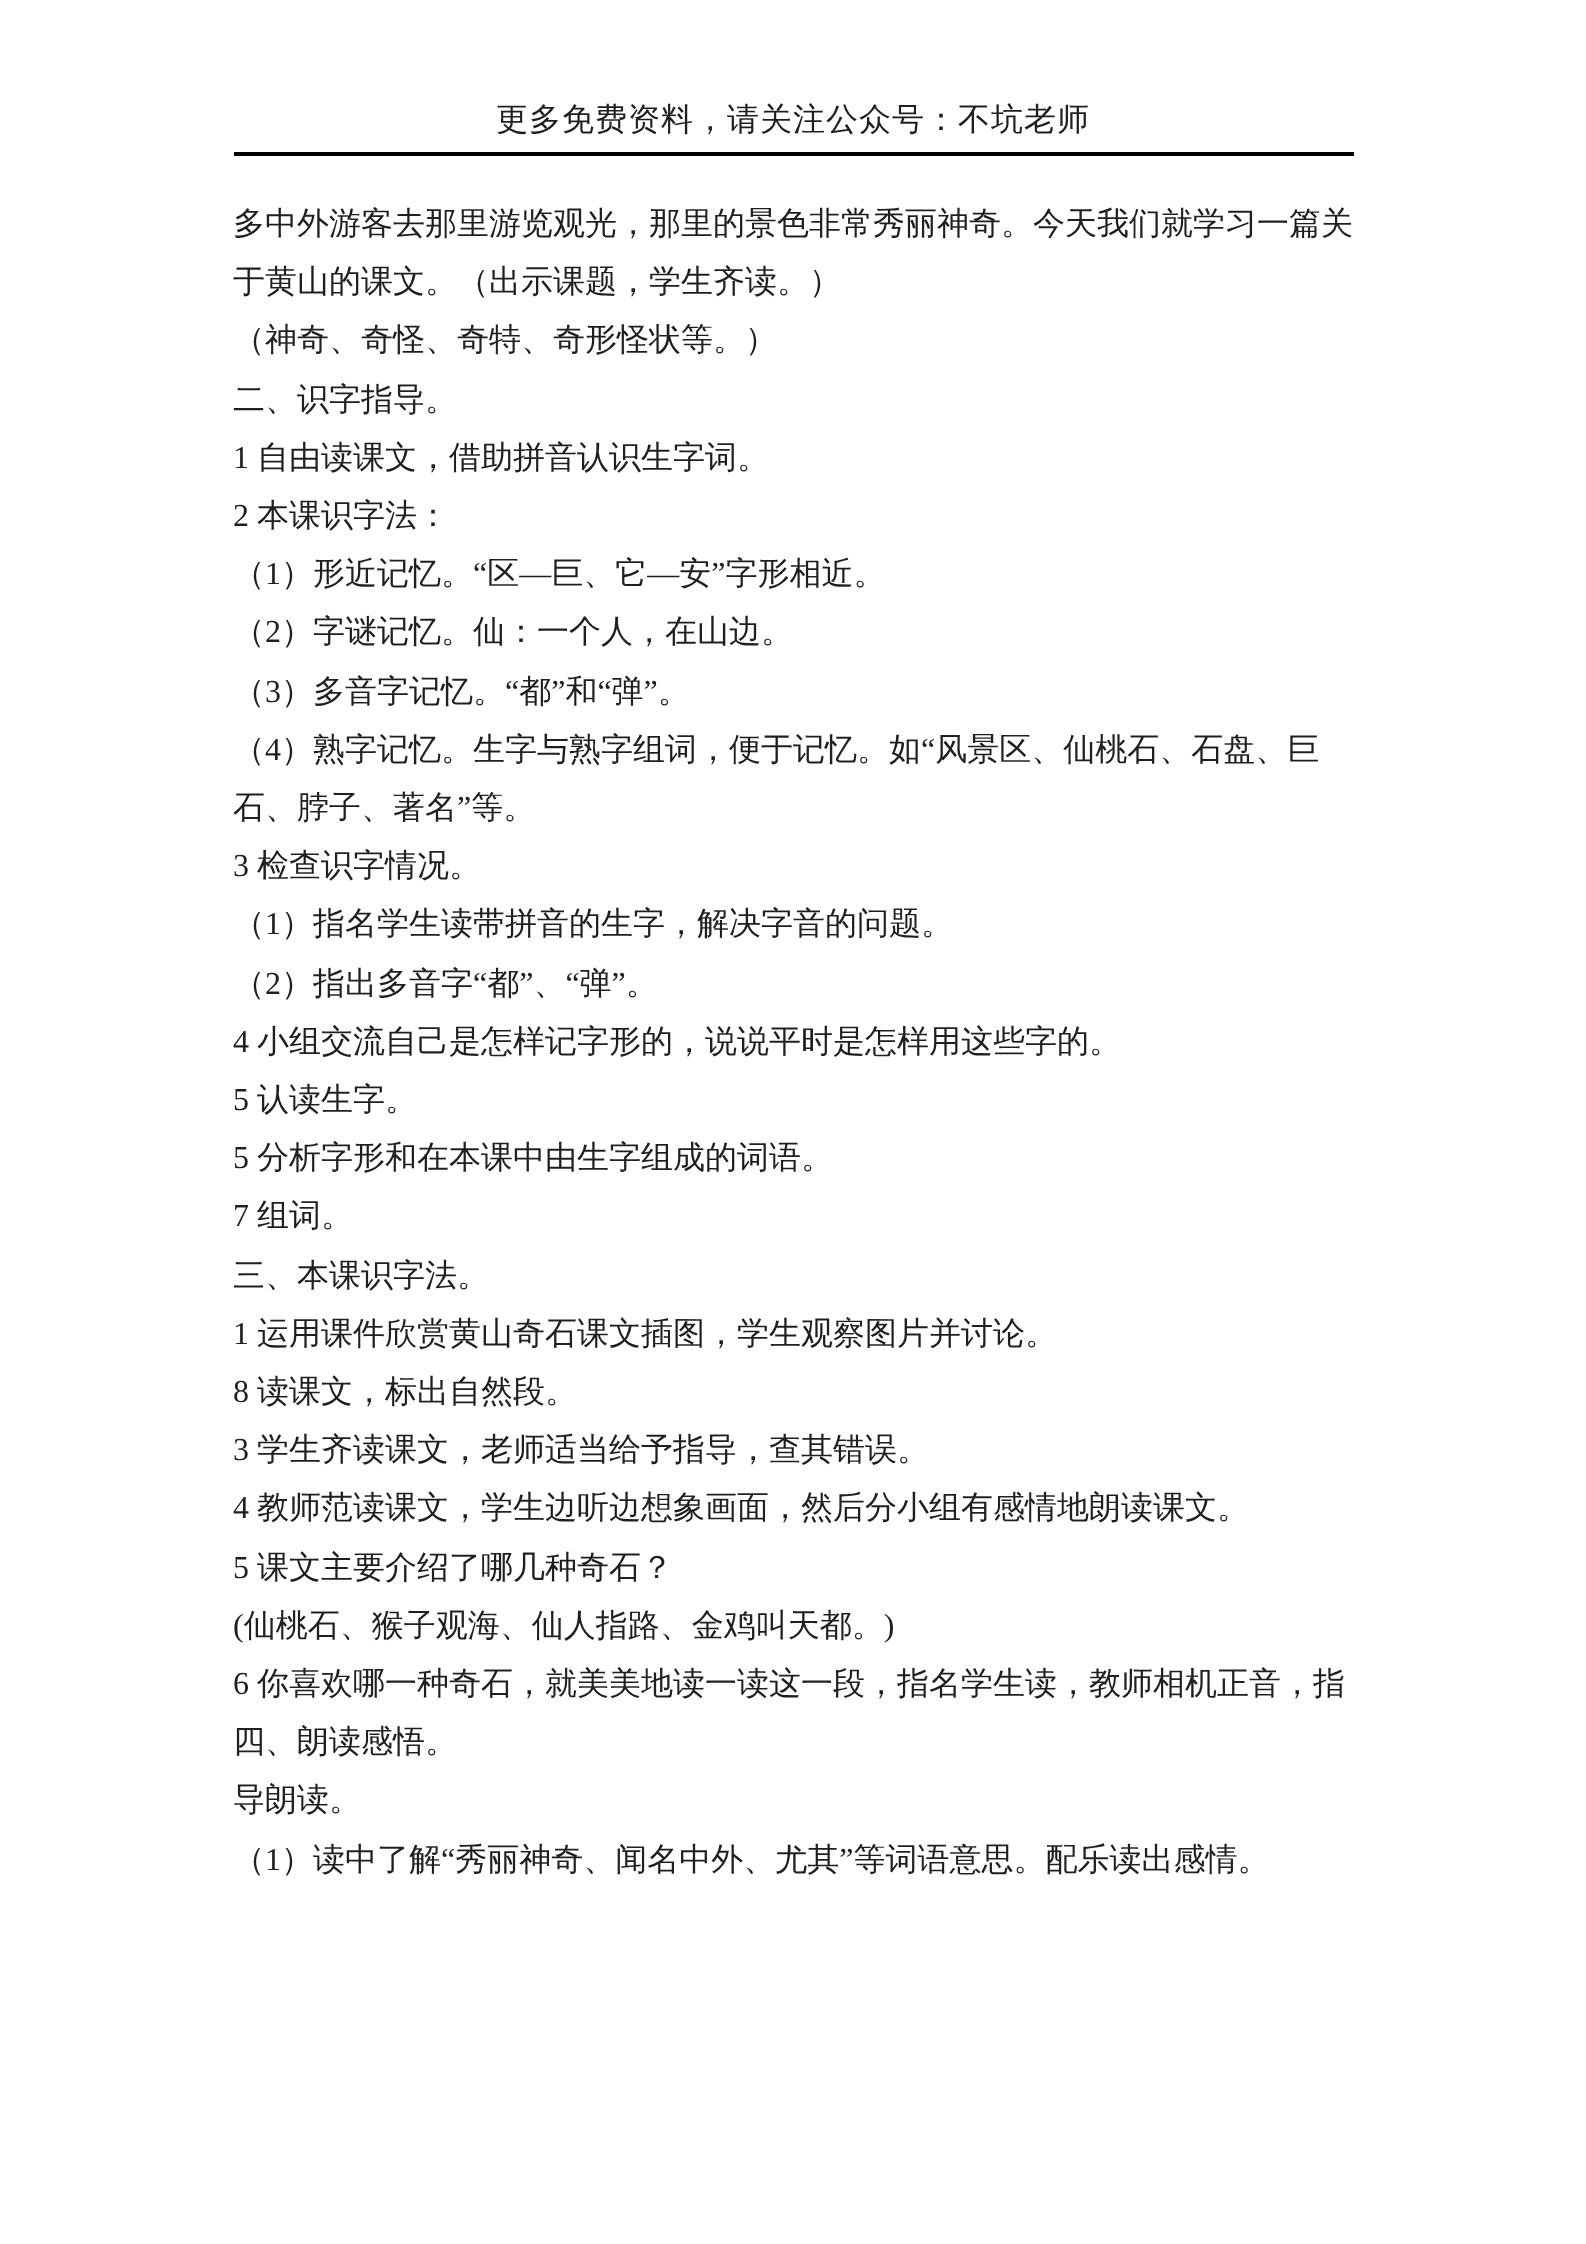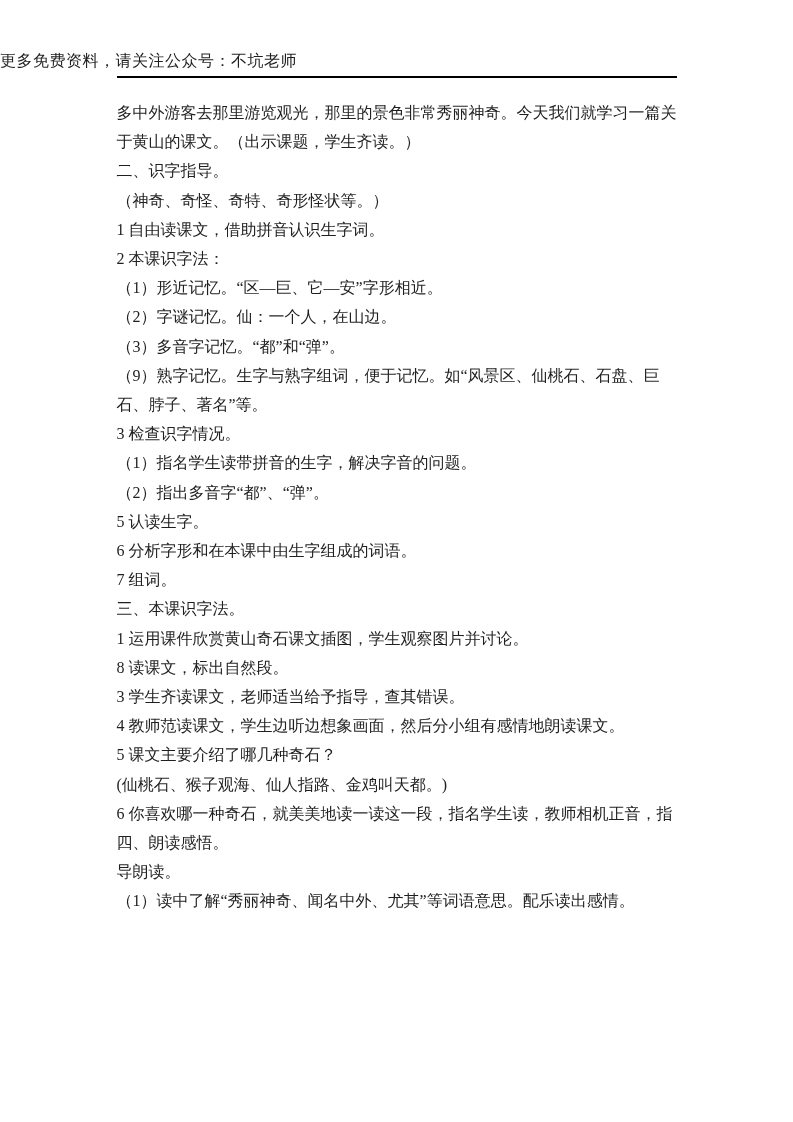--- a/index.html
+++ b/index.html
@@ -14,20 +14,21 @@
     height: 1122px;
     background: #ffffff;
     overflow: hidden;
     font-family: "Liberation Serif", "DejaVu Serif", serif;
     color: #1f1f1f;
   }
   .header-text {
     padding-top: 52px;
     line-height: 18px;
     font-size: 16px;
+    text-align: center;
     color: #1f1f1f;
     letter-spacing: 0.5px;
   }
   .header-rule {
     width: 560px;
     margin: 6px auto 0 auto;
     border: none;
     border-top: 2px solid #000000;
     height: 0;
   }
@@ -51,34 +52,35 @@
 <div class="page">
 
   <div class="header">
     <div class="header-text">更多免费资料，请关注公众号：不坑老师</div>
     <div class="header-rule"></div>
   </div>
 
   <div class="content">
     <p class="line">多中外游客去那里游览观光，那里的景色非常秀丽神奇。今天我们就学习一篇关</p>
     <p class="line">于黄山的课文。（出示课题，学生齐读。）</p>
+    <p class="line">（神奇、奇怪、奇特、奇形怪状等。）</p>
     <p class="line">二、识字指导。</p>
-    <p class="line">（神奇、奇怪、奇特、奇形怪状等。）</p>
     <p class="line">1 自由读课文，借助拼音认识生字词。</p>
     <p class="line">2 本课识字法：</p>
     <p class="line">（1）形近记忆。“区—巨、它—安”字形相近。</p>
     <p class="line">（2）字谜记忆。仙：一个人，在山边。</p>
     <p class="line">（3）多音字记忆。“都”和“弹”。</p>
-    <p class="line">（9）熟字记忆。生字与熟字组词，便于记忆。如“风景区、仙桃石、石盘、巨</p>
+    <p class="line">（4）熟字记忆。生字与熟字组词，便于记忆。如“风景区、仙桃石、石盘、巨</p>
     <p class="line">石、脖子、著名”等。</p>
     <p class="line">3 检查识字情况。</p>
     <p class="line">（1）指名学生读带拼音的生字，解决字音的问题。</p>
     <p class="line">（2）指出多音字“都”、“弹”。</p>
+    <p class="line">4 小组交流自己是怎样记字形的，说说平时是怎样用这些字的。</p>
     <p class="line">5 认读生字。</p>
-    <p class="line">6 分析字形和在本课中由生字组成的词语。</p>
+    <p class="line">5 分析字形和在本课中由生字组成的词语。</p>
     <p class="line">7 组词。</p>
     <p class="line">三、本课识字法。</p>
     <p class="line">1 运用课件欣赏黄山奇石课文插图，学生观察图片并讨论。</p>
     <p class="line">8 读课文，标出自然段。</p>
     <p class="line">3 学生齐读课文，老师适当给予指导，查其错误。</p>
     <p class="line">4 教师范读课文，学生边听边想象画面，然后分小组有感情地朗读课文。</p>
     <p class="line">5 课文主要介绍了哪几种奇石？</p>
     <p class="line">(仙桃石、猴子观海、仙人指路、金鸡叫天都。)</p>
     <p class="line">6 你喜欢哪一种奇石，就美美地读一读这一段，指名学生读，教师相机正音，指</p>
     <p class="line">四、朗读感悟。</p>

